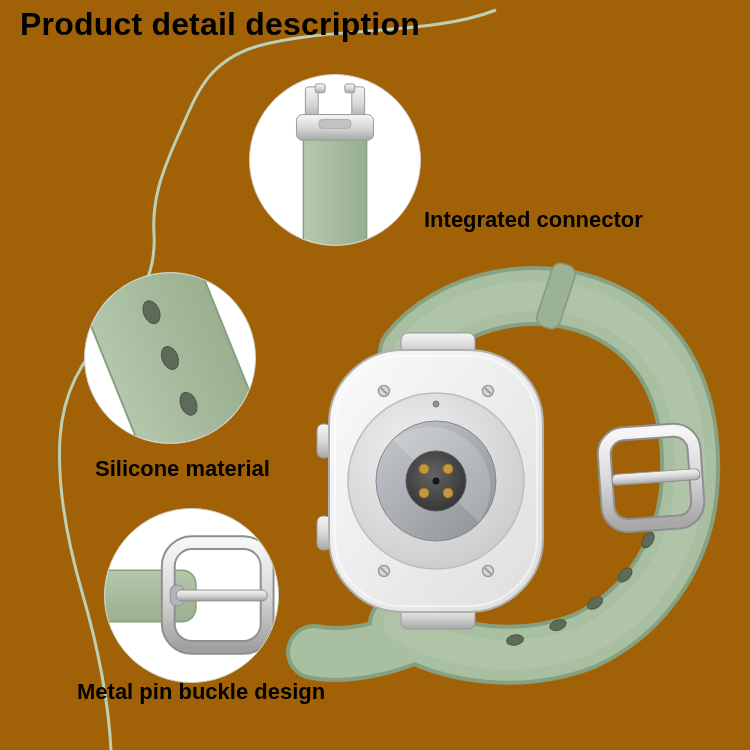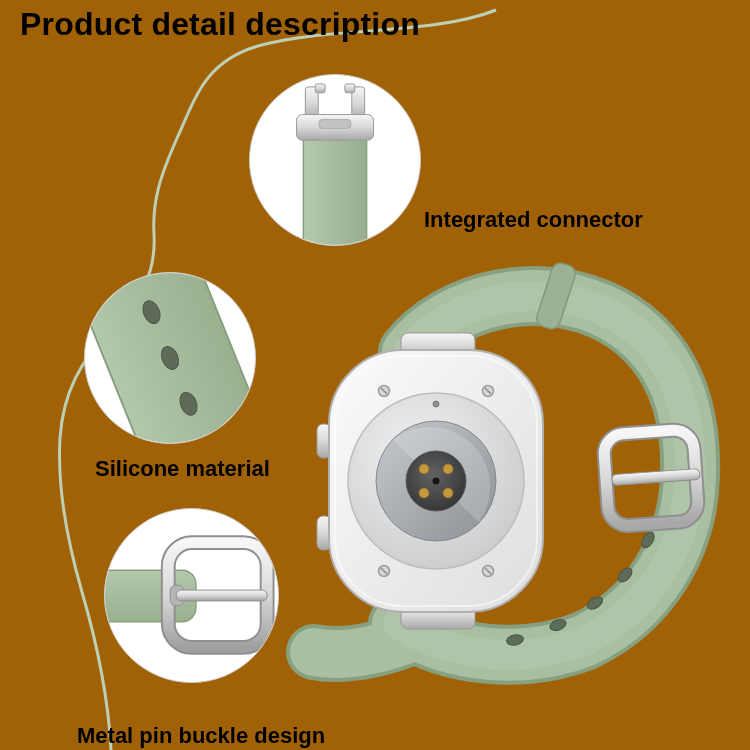--- a/index.html
+++ b/index.html
@@ -9,21 +9,21 @@
   .art { position:absolute; left:0; top:0; width:750px; height:750px; }
   .page-title { position:absolute; left:20px; top:6px; font-size:32px; font-weight:700; color:#000; letter-spacing:.2px; white-space:nowrap; }
   .callout { position:absolute; border-radius:50%; background:#fff; border:1px solid #cfcfcf; overflow:hidden; }
   .callout svg { display:block; width:100%; height:100%; }
   .callout-connector { left:249px; top:74px; width:172px; height:172px; }
   .callout-material  { left:84px;  top:272px; width:172px; height:172px; }
   .callout-buckle    { left:104px; top:508px; width:175px; height:175px; }
   .feature-label { position:absolute; font-size:22px; font-weight:700; color:#000; white-space:nowrap; }
   .label-connector { left:424px; top:207px; }
   .label-material  { left:95px; top:428px;margin-top:28px; }
-  .label-buckle    { left:77px;  top:679px;margin-top:44px; }
+  .label-buckle    { left:77px;  top:679px; }
 </style>
 </head>
 <body>
 
 <div class="page">
 
   <svg class="art" viewBox="0 0 750 750">
     <defs>
       <linearGradient id="silverV" x1="0" y1="0" x2="0" y2="1">
         <stop offset="0" stop-color="#f6f6f6"></stop>

